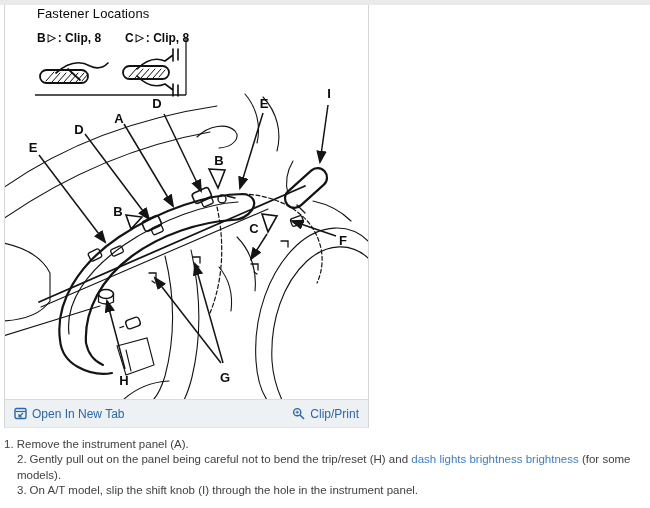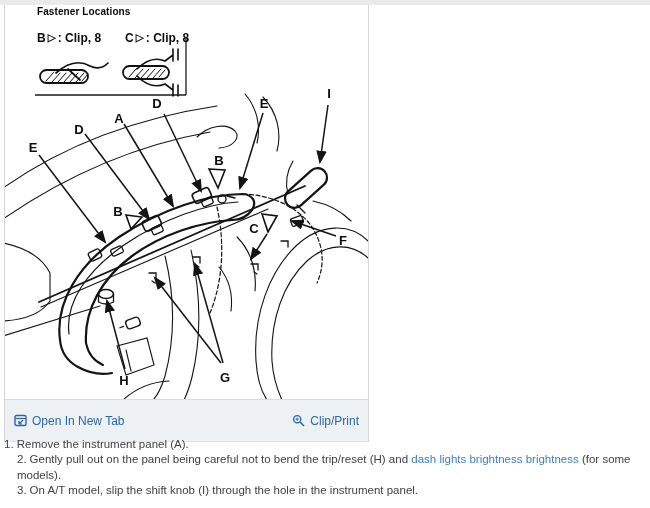--- a/index.html
+++ b/index.html
@@ -4,30 +4,30 @@
 <style>
   html,body{margin:0;padding:0;background:#fff;}
   .screen{position:relative;width:650px;height:508px;background:#fff;overflow:hidden;
           font-family:"Liberation Sans",sans-serif;-webkit-font-smoothing:antialiased;}
   .top-strip{position:absolute;left:0;top:0;width:650px;height:5px;background:#e9eaec;}
   .viewer{position:absolute;left:4px;top:5px;width:365px;background:#fff;
           border-left:1px solid #d6d6d6;border-right:1px solid #d6d6d6;box-sizing:border-box;}
   .image-area{position:relative;width:100%;height:394px;background:#fff;overflow:hidden;}
   .diagram{position:absolute;left:0;top:0;width:363px;height:394px;}
   
-  .legend-title{position:absolute;left:32px;top:1px;font-size:10px;font-weight:bold;color:#0a0a0a;letter-spacing:.1px;}
+  .legend-title{position:absolute;left:32px;top:1px;font-size:13px;font-weight:normal;color:#0a0a0a;letter-spacing:.1px;}
   .legend-items{position:absolute;left:32px;top:26px;display:flex;gap:24px;color:#0a0a0a;}
   .legend-item{display:flex;align-items:baseline;font-size:12px;font-weight:bold;white-space:nowrap;}
   .legend-item .marker{font-size:10.5px;margin:0 2px;position:relative;top:-1px;}
   .clip-icon{position:absolute;}
   .clip-b{left:33px;top:50px;}
   .clip-c{left:116px;top:42px;}
   
   .viewer-footer{height:27px;background:#eef1f4;border-top:1px solid #d8dce0;border-bottom:1px solid #e2e5e8;
-                 display:flex;align-items:center;justify-content:space-between;padding:7px 9px;}
+                 display:flex;align-items:center;justify-content:space-between;padding:0 9px;}
   .vlink{display:flex;align-items:center;gap:5px;color:#2a67a8;font-size:12px;text-decoration:none;cursor:pointer;}
   .vlink svg{display:block;}
   
   .instructions{position:absolute;left:4px;top:437px;width:642px;font-size:11.5px;color:#3e4144;line-height:15.4px;}
   .substeps{padding-left:13px;}
   .inline-link{color:#3f7ec2;text-decoration:none;cursor:pointer;}
   .stepnum{margin-right:3px;}
 </style>
 </head>
 <body>

